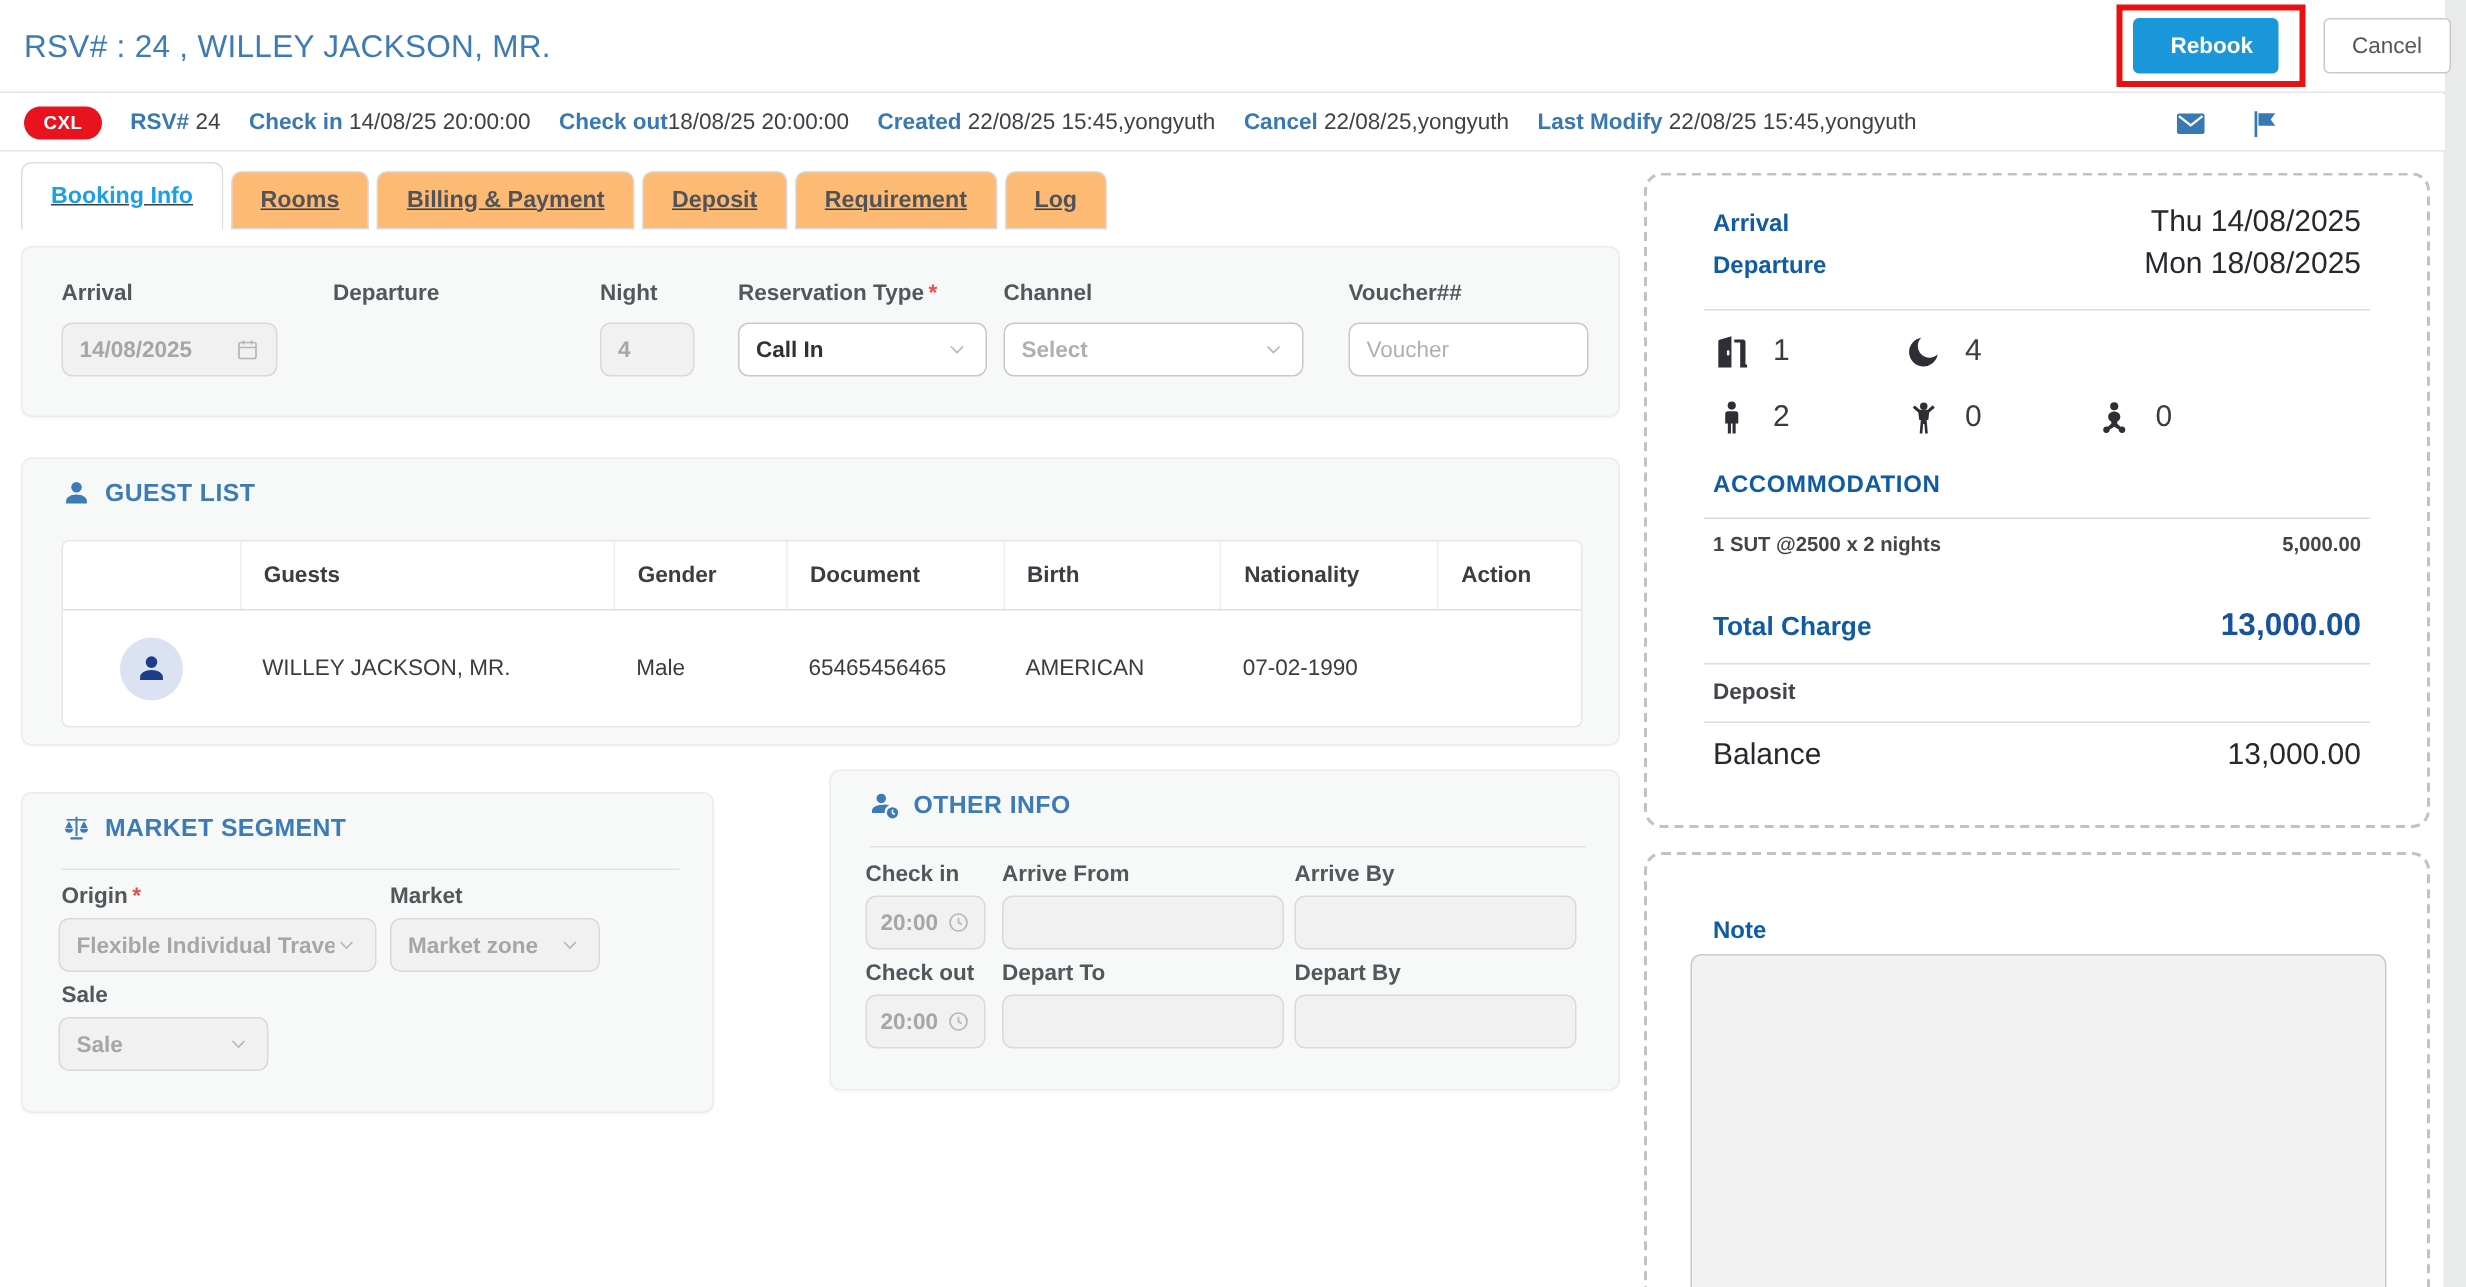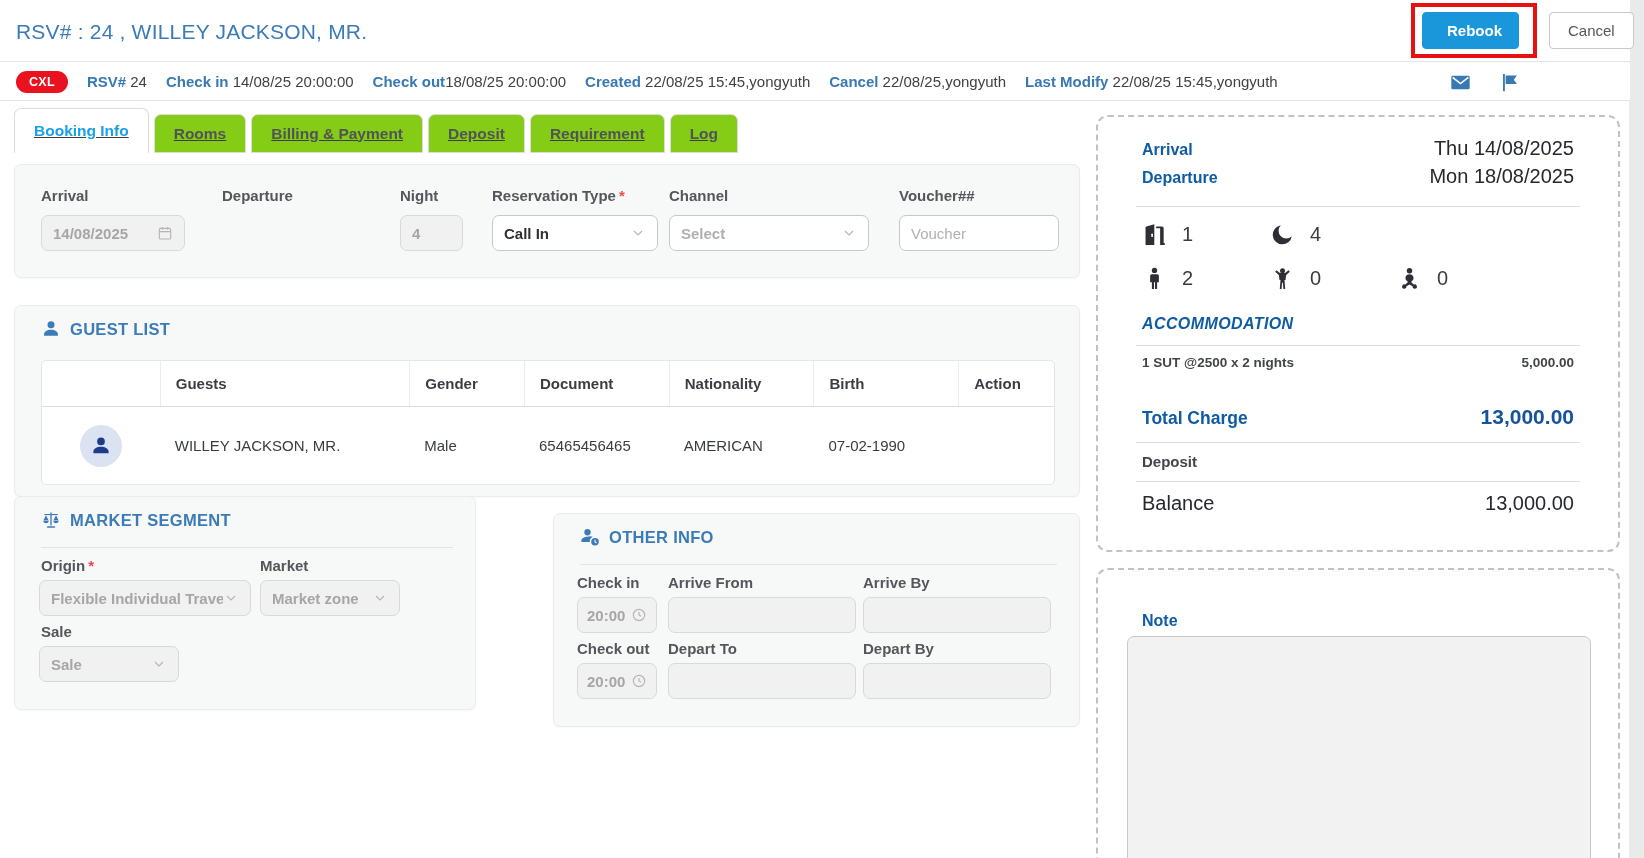--- a/index.html
+++ b/index.html
@@ -19,21 +19,21 @@
   .statusbar { position:absolute; left:0; top:63px; width:1630px; height:38px; border-bottom:1px solid #e4e4e4; display:flex; align-items:center; padding-left:16px; gap:19px; background:#fff; }
   .badge { background:#e8131f; color:#fff; font-size:12.5px; font-weight:700; padding:4px 13px; border-radius:12px; letter-spacing:.3px; }
   .sitem { font-size:15px; white-space:pre; }
   .slabel { color:#3878b3; font-weight:700; }
   .svalue { color:#3f4147; font-weight:400; white-space:pre; }
   .sb-icons { position:absolute; right:110px; top:0; height:38px; display:flex; align-items:center; gap:28px; color:#3878b3; }
   .sb-icons svg { width:21px; height:21px; display:block; cursor:pointer; }
 
   
   .tabs { position:absolute; left:14px; top:108px; height:45px; display:flex; align-items:flex-end; gap:5px;text-decoration:underline; }
-  .tab { height:39px; padding:0 19px; display:flex; align-items:center; background:#84cc16; border:1px solid #dcdcdc; border-radius:7px 7px 0 0; font-size:15.5px; font-weight:700; color:#515358; cursor:pointer; }
+  .tab { height:39px; padding:0 19px; display:flex; align-items:center; background:#fdba74; border:1px solid #dcdcdc; border-radius:7px 7px 0 0; font-size:15.5px; font-weight:700; color:#515358; cursor:pointer; }
   .tab.active { height:45px; background:#fff; color:#19a0e8; border-bottom:none; }
 
   
   .panel { position:absolute; background:#f7f8f8; border:1px solid #ebebeb; border-radius:7px; box-shadow:0 1px 2px rgba(0,0,0,.03); }
   .sec-head { position:absolute; display:flex; align-items:center; gap:9px; color:#3c7bb7; font-size:16.5px; font-weight:700; letter-spacing:.3px; }
   .sec-head svg { width:20px; height:20px; }
   .sec-divider { position:absolute; left:26px; right:22px; height:1px; background:#e3e3e3; }
 
   .fld-label { position:absolute; font-size:15px; font-weight:700; color:#54565b; }
   .req { color:#ee4b4b; margin-left:3px; }
@@ -175,22 +175,22 @@
           <path d="M12 12.8c-4.6 0-8.3 2.3-8.3 5.2V20h16.6v-2c0-2.9-3.7-5.2-8.3-5.2z"></path>
         </svg>
       <span>GUEST LIST</span>
     </div>
     <div class="gtable">
       <div class="grow-hdr">
         <div class="gc c-av"></div>
         <div class="gc c-guest">Guests</div>
         <div class="gc c-gender">Gender</div>
         <div class="gc c-doc">Document</div>
+        <div class="gc c-birth">Birth</div>
         <div class="gc c-nat">Nationality</div>
-        <div class="gc c-birth">Birth</div>
         <div class="gc c-act">Action</div>
       </div>
       <div class="grow-data">
         <div class="gc c-av">
           <span class="avatar">
             <svg viewBox="0 0 24 24" fill="currentColor">
                 <circle cx="12" cy="7" r="4.2"></circle>
                 <path d="M12 12.8c-4.6 0-8.3 2.3-8.3 5.2V20h16.6v-2c0-2.9-3.7-5.2-8.3-5.2z"></path>
               </svg>
           </span>
@@ -198,21 +198,21 @@
         <div class="gc c-guest gname">WILLEY JACKSON, MR.</div>
         <div class="gc c-gender">Male</div>
         <div class="gc c-doc">65465456465</div>
         <div class="gc c-nat">AMERICAN</div>
         <div class="gc c-birth">07-02-1990</div>
         <div class="gc c-act"></div>
       </div>
     </div>
   </div>
 
-  <div class="panel" style="left:14px; top:496px; width:462px; height:214px;">
+  <div class="panel" style="left:14px; top:528px; width:462px; height:214px;">
     <div class="sec-head" style="left:26px; top:13px;">
       <svg viewBox="0 0 24 24" fill="currentColor">
         <rect x="11.2" y="3" width="1.6" height="15.5"></rect>
         <rect x="7" y="19.4" width="10" height="1.8" rx=".9"></rect>
         <rect x="4" y="4.8" width="16" height="1.3"></rect>
         <path d="M6 6.3 8.9 12H3.1L6 6.3z"></path>
           <path d="M2.8 12.6h6.4a3.2 3.2 0 0 1-6.4 0z"></path>
         <path d="M18 6.3 20.9 12h-5.8L18 6.3z"></path>
           <path d="M14.8 12.6h6.4a3.2 3.2 0 0 1-6.4 0z"></path>
       </svg>
@@ -325,21 +325,21 @@
     </div>
     <div class="cnt" style="left:299px; top:149px;">
       <svg viewBox="0 0 24 24" fill="currentColor">
         <circle cx="12" cy="4.6" r="2.6"></circle>
         <path d="M12 8c2.2 0 3.9 1.5 3.9 3.4 0 1.4-.8 2.6-2 3.1v1.3l2.2 2a2.1 2.1 0 1 1-1.2 1.7L12 17.7l-2.9 1.8a2.1 2.1 0 1 1-1.2-1.7l2.2-2v-1.3c-1.2-.5-2-1.7-2-3.1C8.1 9.5 9.8 8 12 8z"></path>
       </svg>
       <span class="n">0</span>
     </div>
 
     <div class="srow" style="top:198px;">
-      <span class="s-blue" style="letter-spacing:.4px;font-style:italic;">ACCOMMODATION</span>
+      <span class="s-blue" style="letter-spacing:.4px;">ACCOMMODATION</span>
     </div>
     <div class="s-div" style="top:228px;"></div>
     <div class="chg" style="top:238px;">
       <span>1 SUT @2500 x 2 nights</span>
       <span>5,000.00</span>
     </div>
     <div class="srow" style="top:288px;">
       <span class="total-label">Total Charge</span>
       <span class="total-val">13,000.00</span>
     </div>

